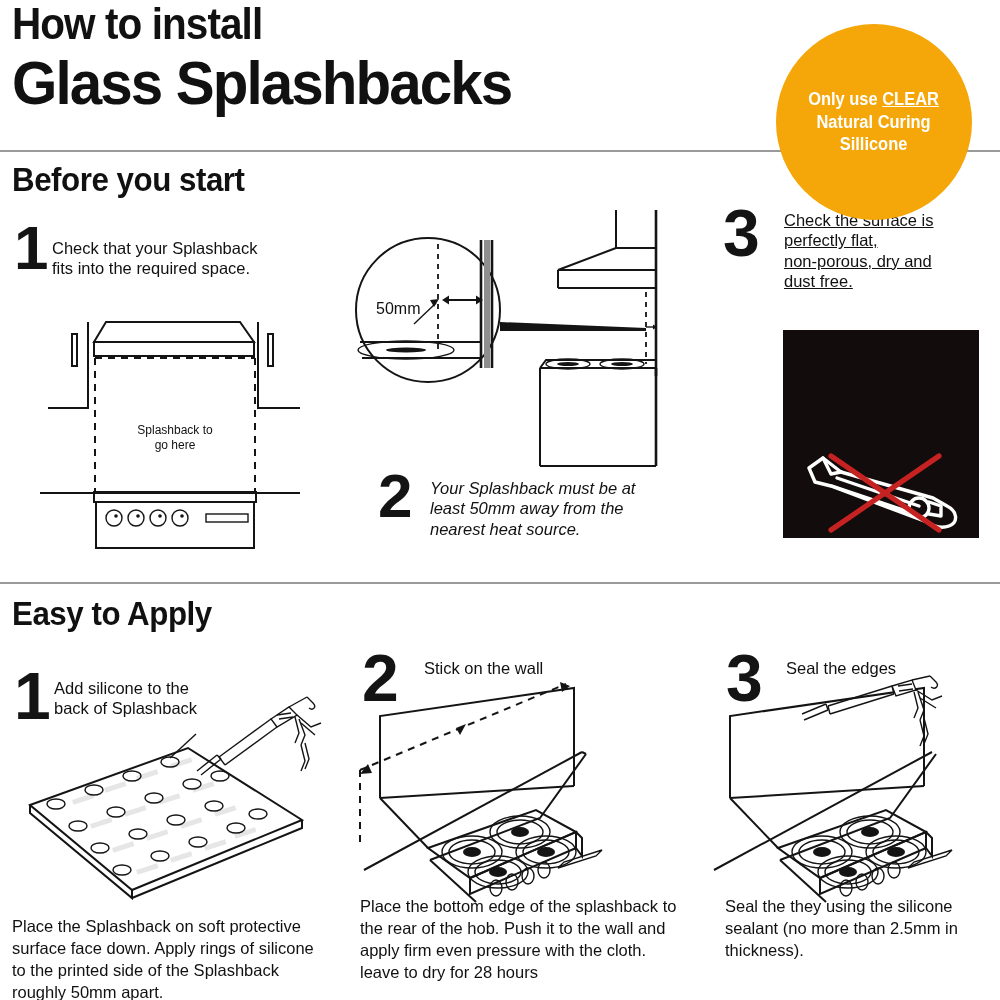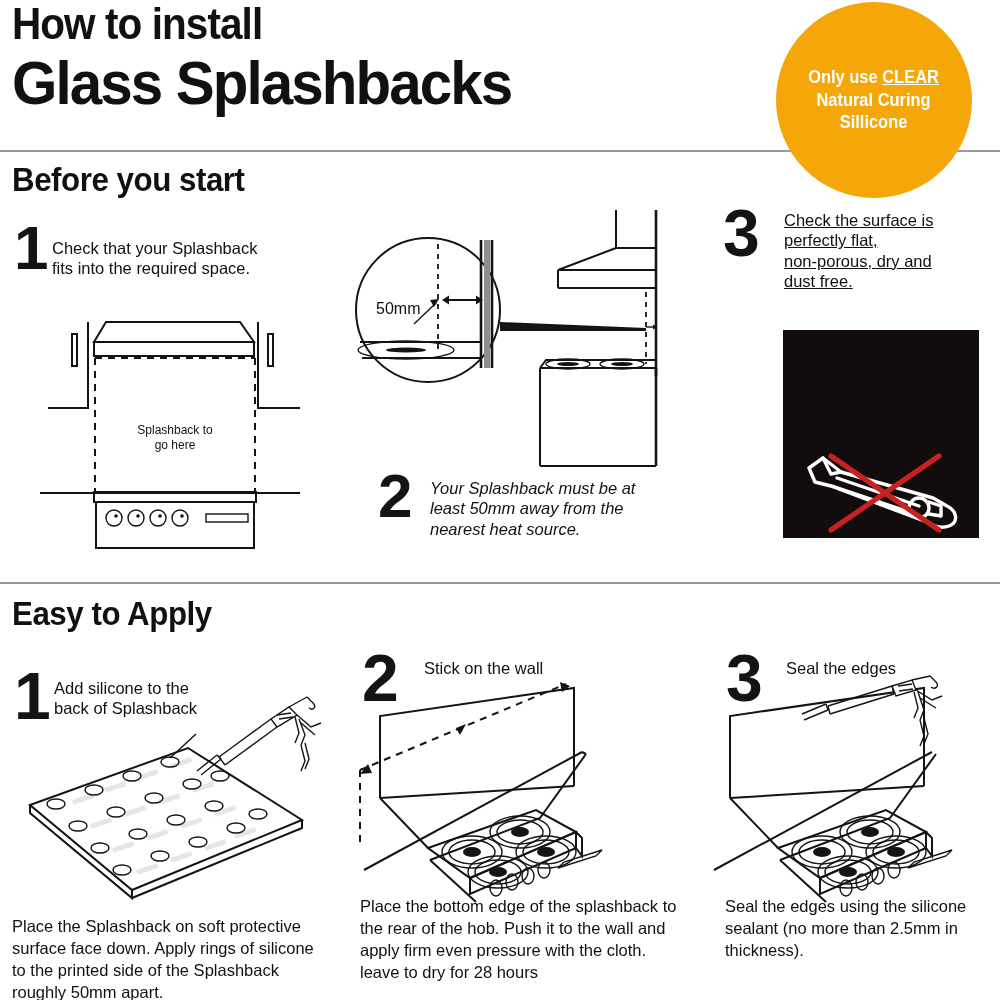--- a/index.html
+++ b/index.html
@@ -25,21 +25,21 @@
     transform:scaleX(0.94);transform-origin:left top;
   }
   .divider{
     left:0;width:1000px;height:2px;background:#9a9a9a;
   }
   #divider-1{top:150px;}
   #divider-2{top:582px;}
 
   
   #badge{
-    left:776px;top:2px;width:196px;height:196px;border-radius:50%;
+    left:776px;top:24px;width:196px;height:196px;border-radius:50%;
     background:#f5a609;
     display:flex;align-items:center;justify-content:center;
     z-index:5;
   }
   #badge-text{
     text-align:center;color:#ffffff;font-weight:bold;
     font-size:17.5px;line-height:1.28;
     transform:scaleX(0.94);
   }
   #badge-text .u{text-decoration:underline;}
@@ -451,13 +451,13 @@
       <path d="M118,20 L124,38 L120,48"></path>
 
       <path d="M116,18 L132,28 L142,24"></path>
       <path d="M120,26 L136,36"></path>
       <path d="M124,46 L128,62 L124,72"></path>
       <path d="M120,48 L124,64 L120,74"></path>
     </g>
   </svg>
 </div>
 
-<div class="abs caption" style="left:725px;top:896px;width:270px;">Seal the edges using the silicone sealant (no more than 2.5mm in thickness).</div>
+<div class="abs caption" style="left:725px;top:896px;width:270px;">Seal the they using the silicone sealant (no more than 2.5mm in thickness).</div>
 
 </body></html>

